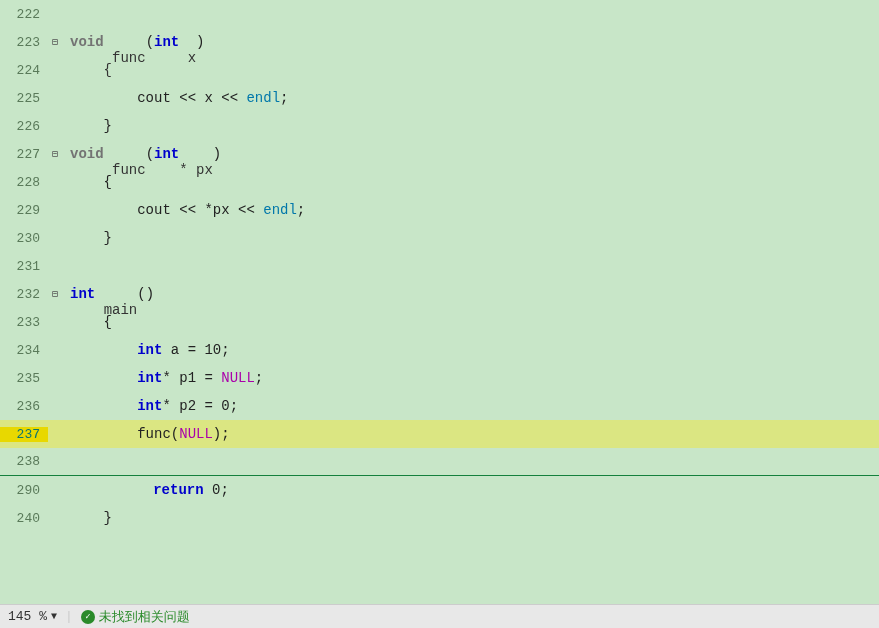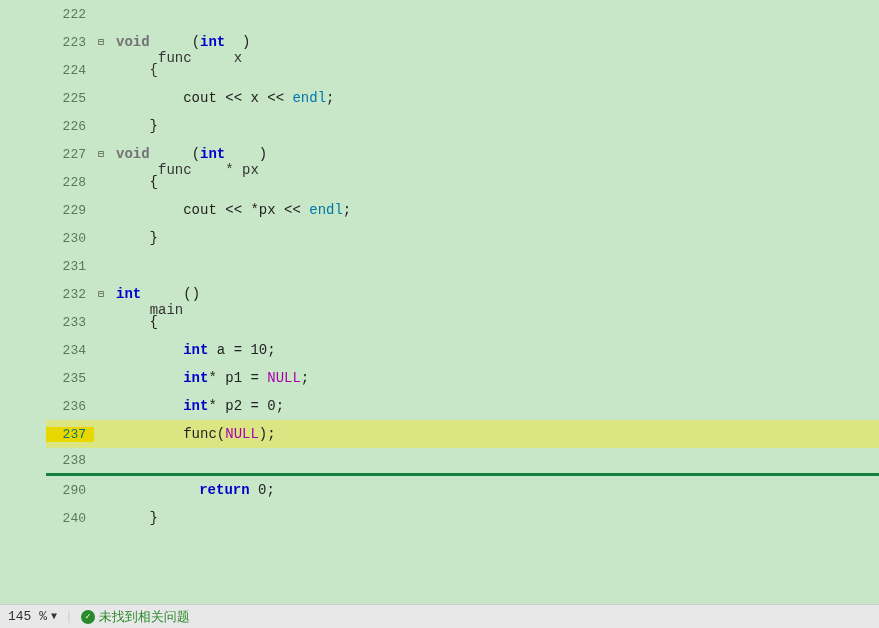--- a/index.html
+++ b/index.html
@@ -16,21 +16,20 @@
     .editor-area {
       flex: 1;
       background: #c8e6c8;
       overflow: hidden;
       position: relative;
     }
     .code-container {
       display: flex;
       flex-direction: column;
       height: 100%;
-      padding-left: 46px;
     }
     .code-line {
       display: flex;
       align-items: center;
       height: 28px;
       min-height: 28px;
     }
     .line-number {
       width: 48px;
       min-width: 48px;
@@ -265,21 +264,21 @@
     <div class="code-line" style="background: rgba(255,230,0,0.35);">
       <div class="line-number" style="background: #e8d800; color: #0f766e;">237</div>
       <div class="line-gutter" style="background: #e8d800;">
         <div class="line-indent-bar"></div>
       </div>
       <div class="line-content">
         <span>        </span><span>func(</span><span class="kw-null">NULL</span><span>);</span>
       </div>
     </div>
 
-    <div class="code-line" style="border-bottom: 3px solid #15803d;">
+    <div class="code-line" style="border-bottom: 1px solid #15803d;">
       <div class="line-number">238</div>
       <div class="line-gutter">
         <div class="line-indent-bar"></div>
       </div>
       <div class="line-content"></div>
     </div>
 
     <div class="code-line">
       <div class="line-number">290</div>
       <div class="line-gutter">

